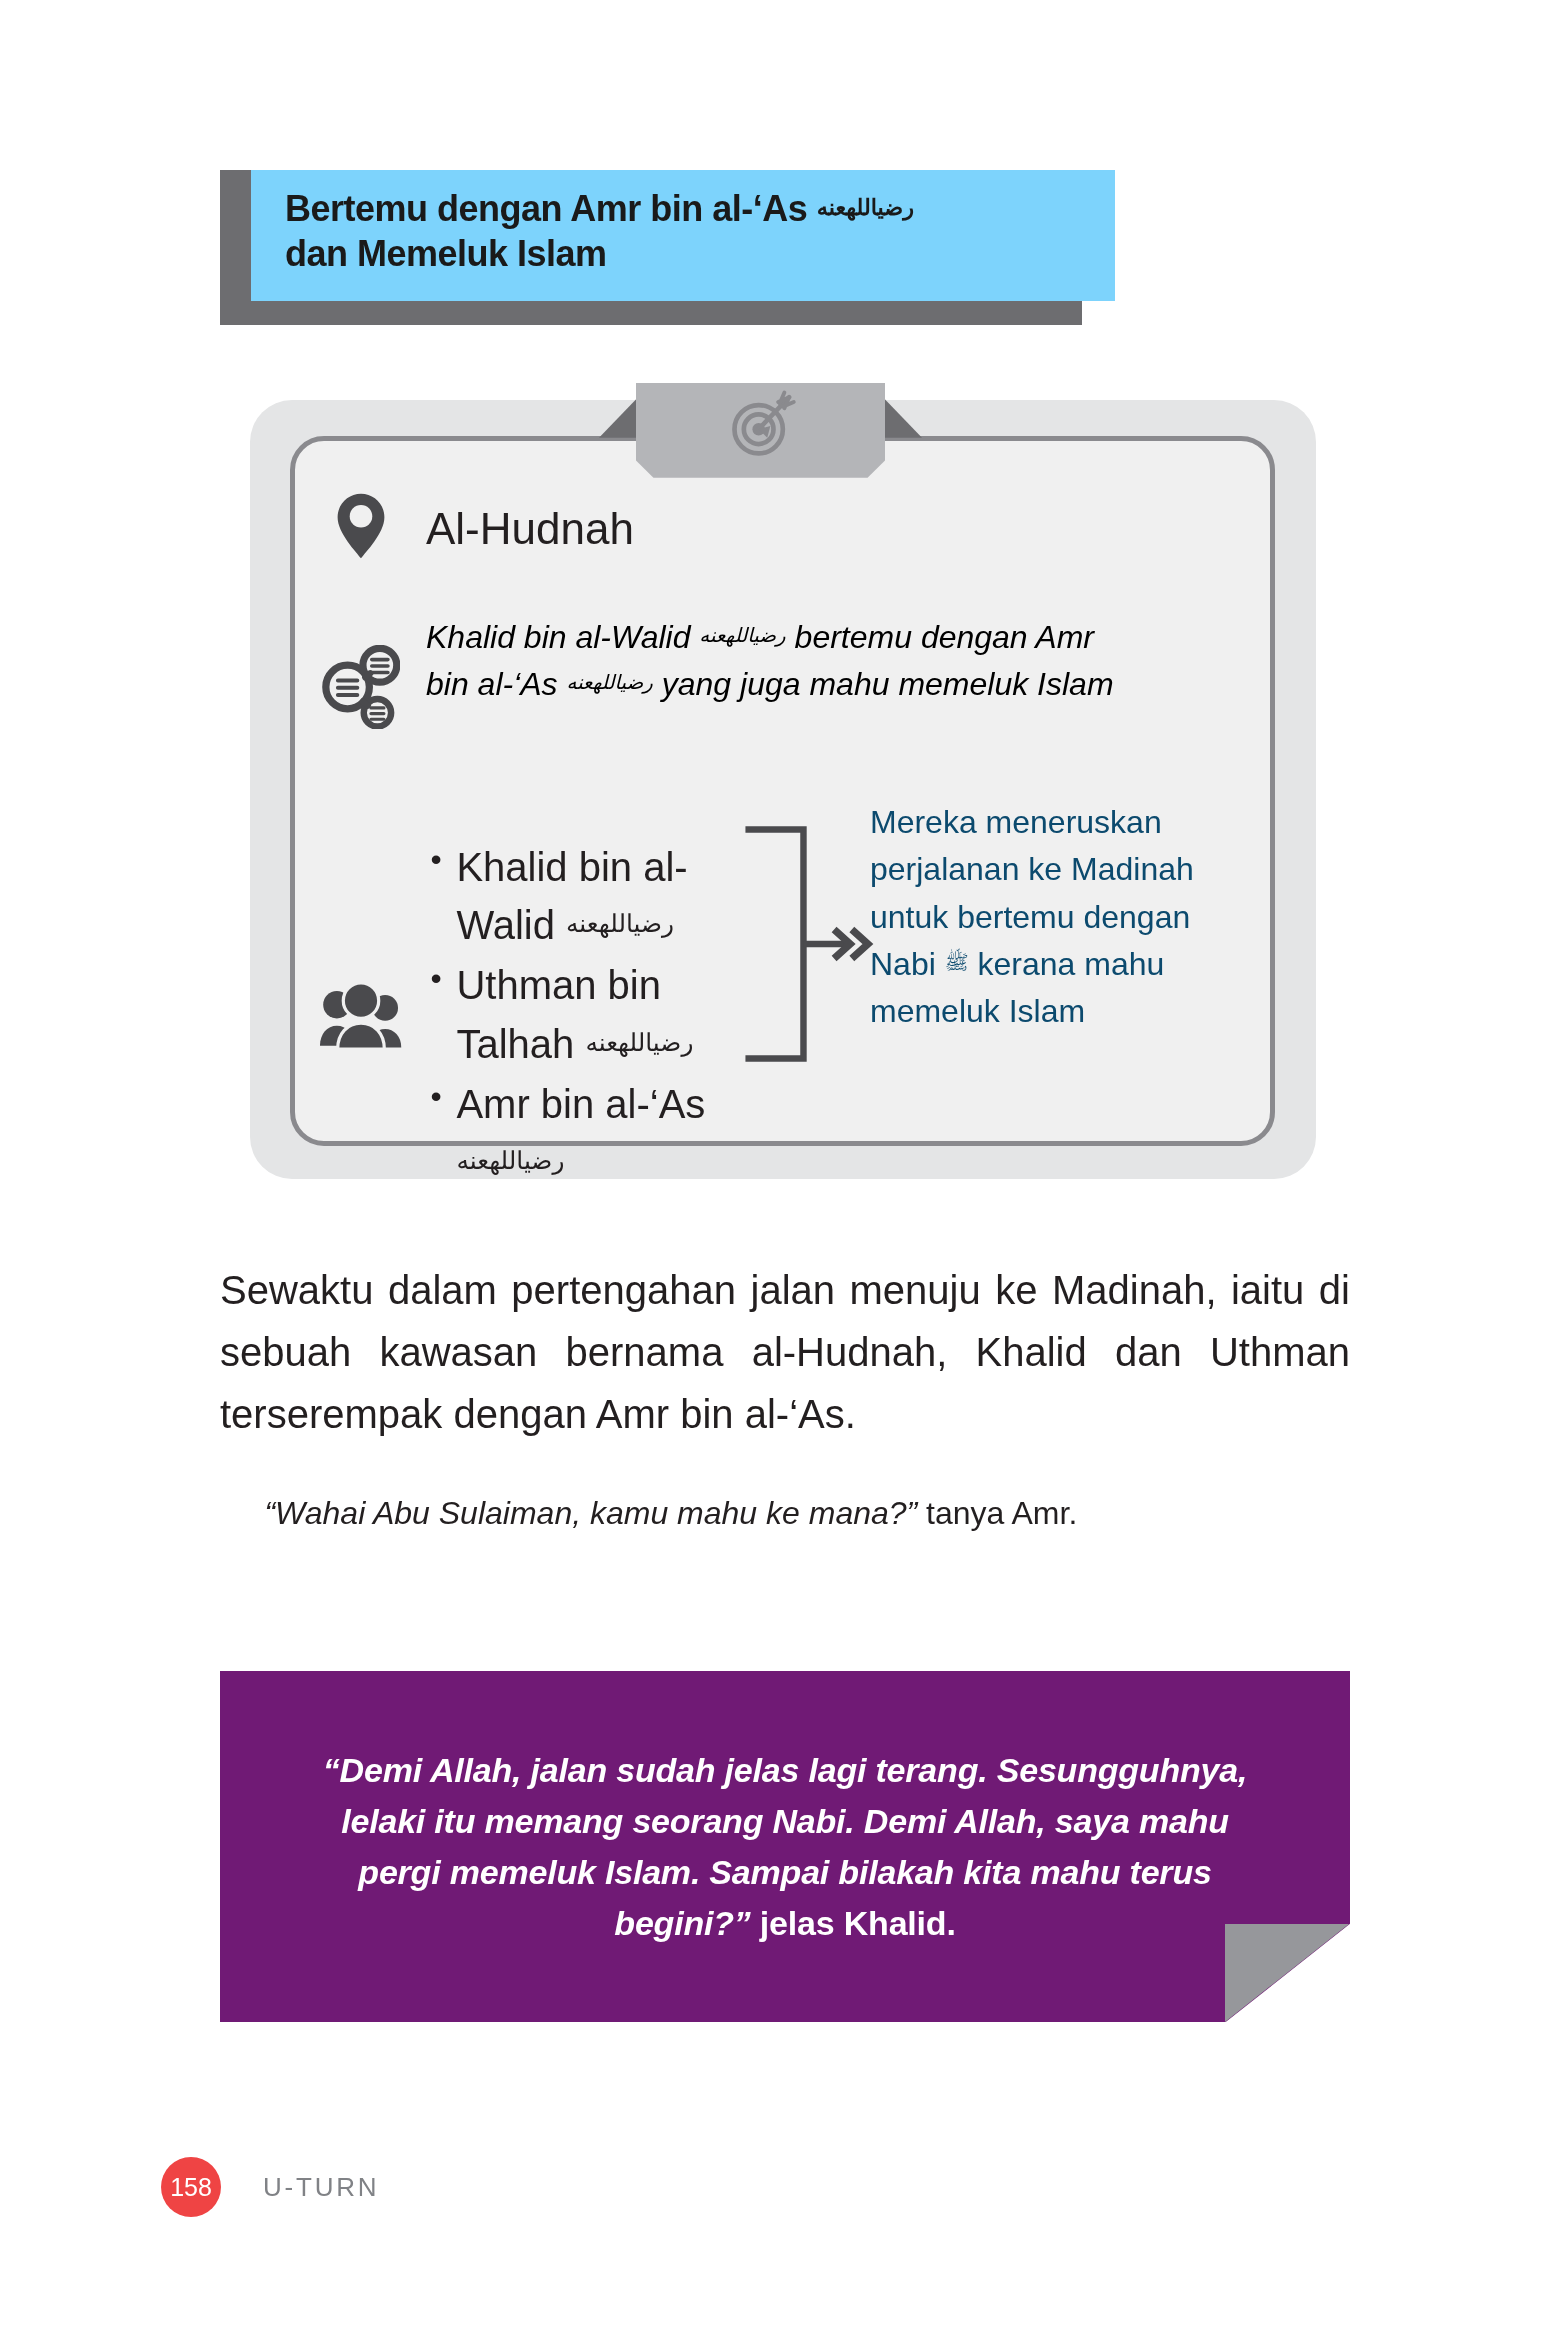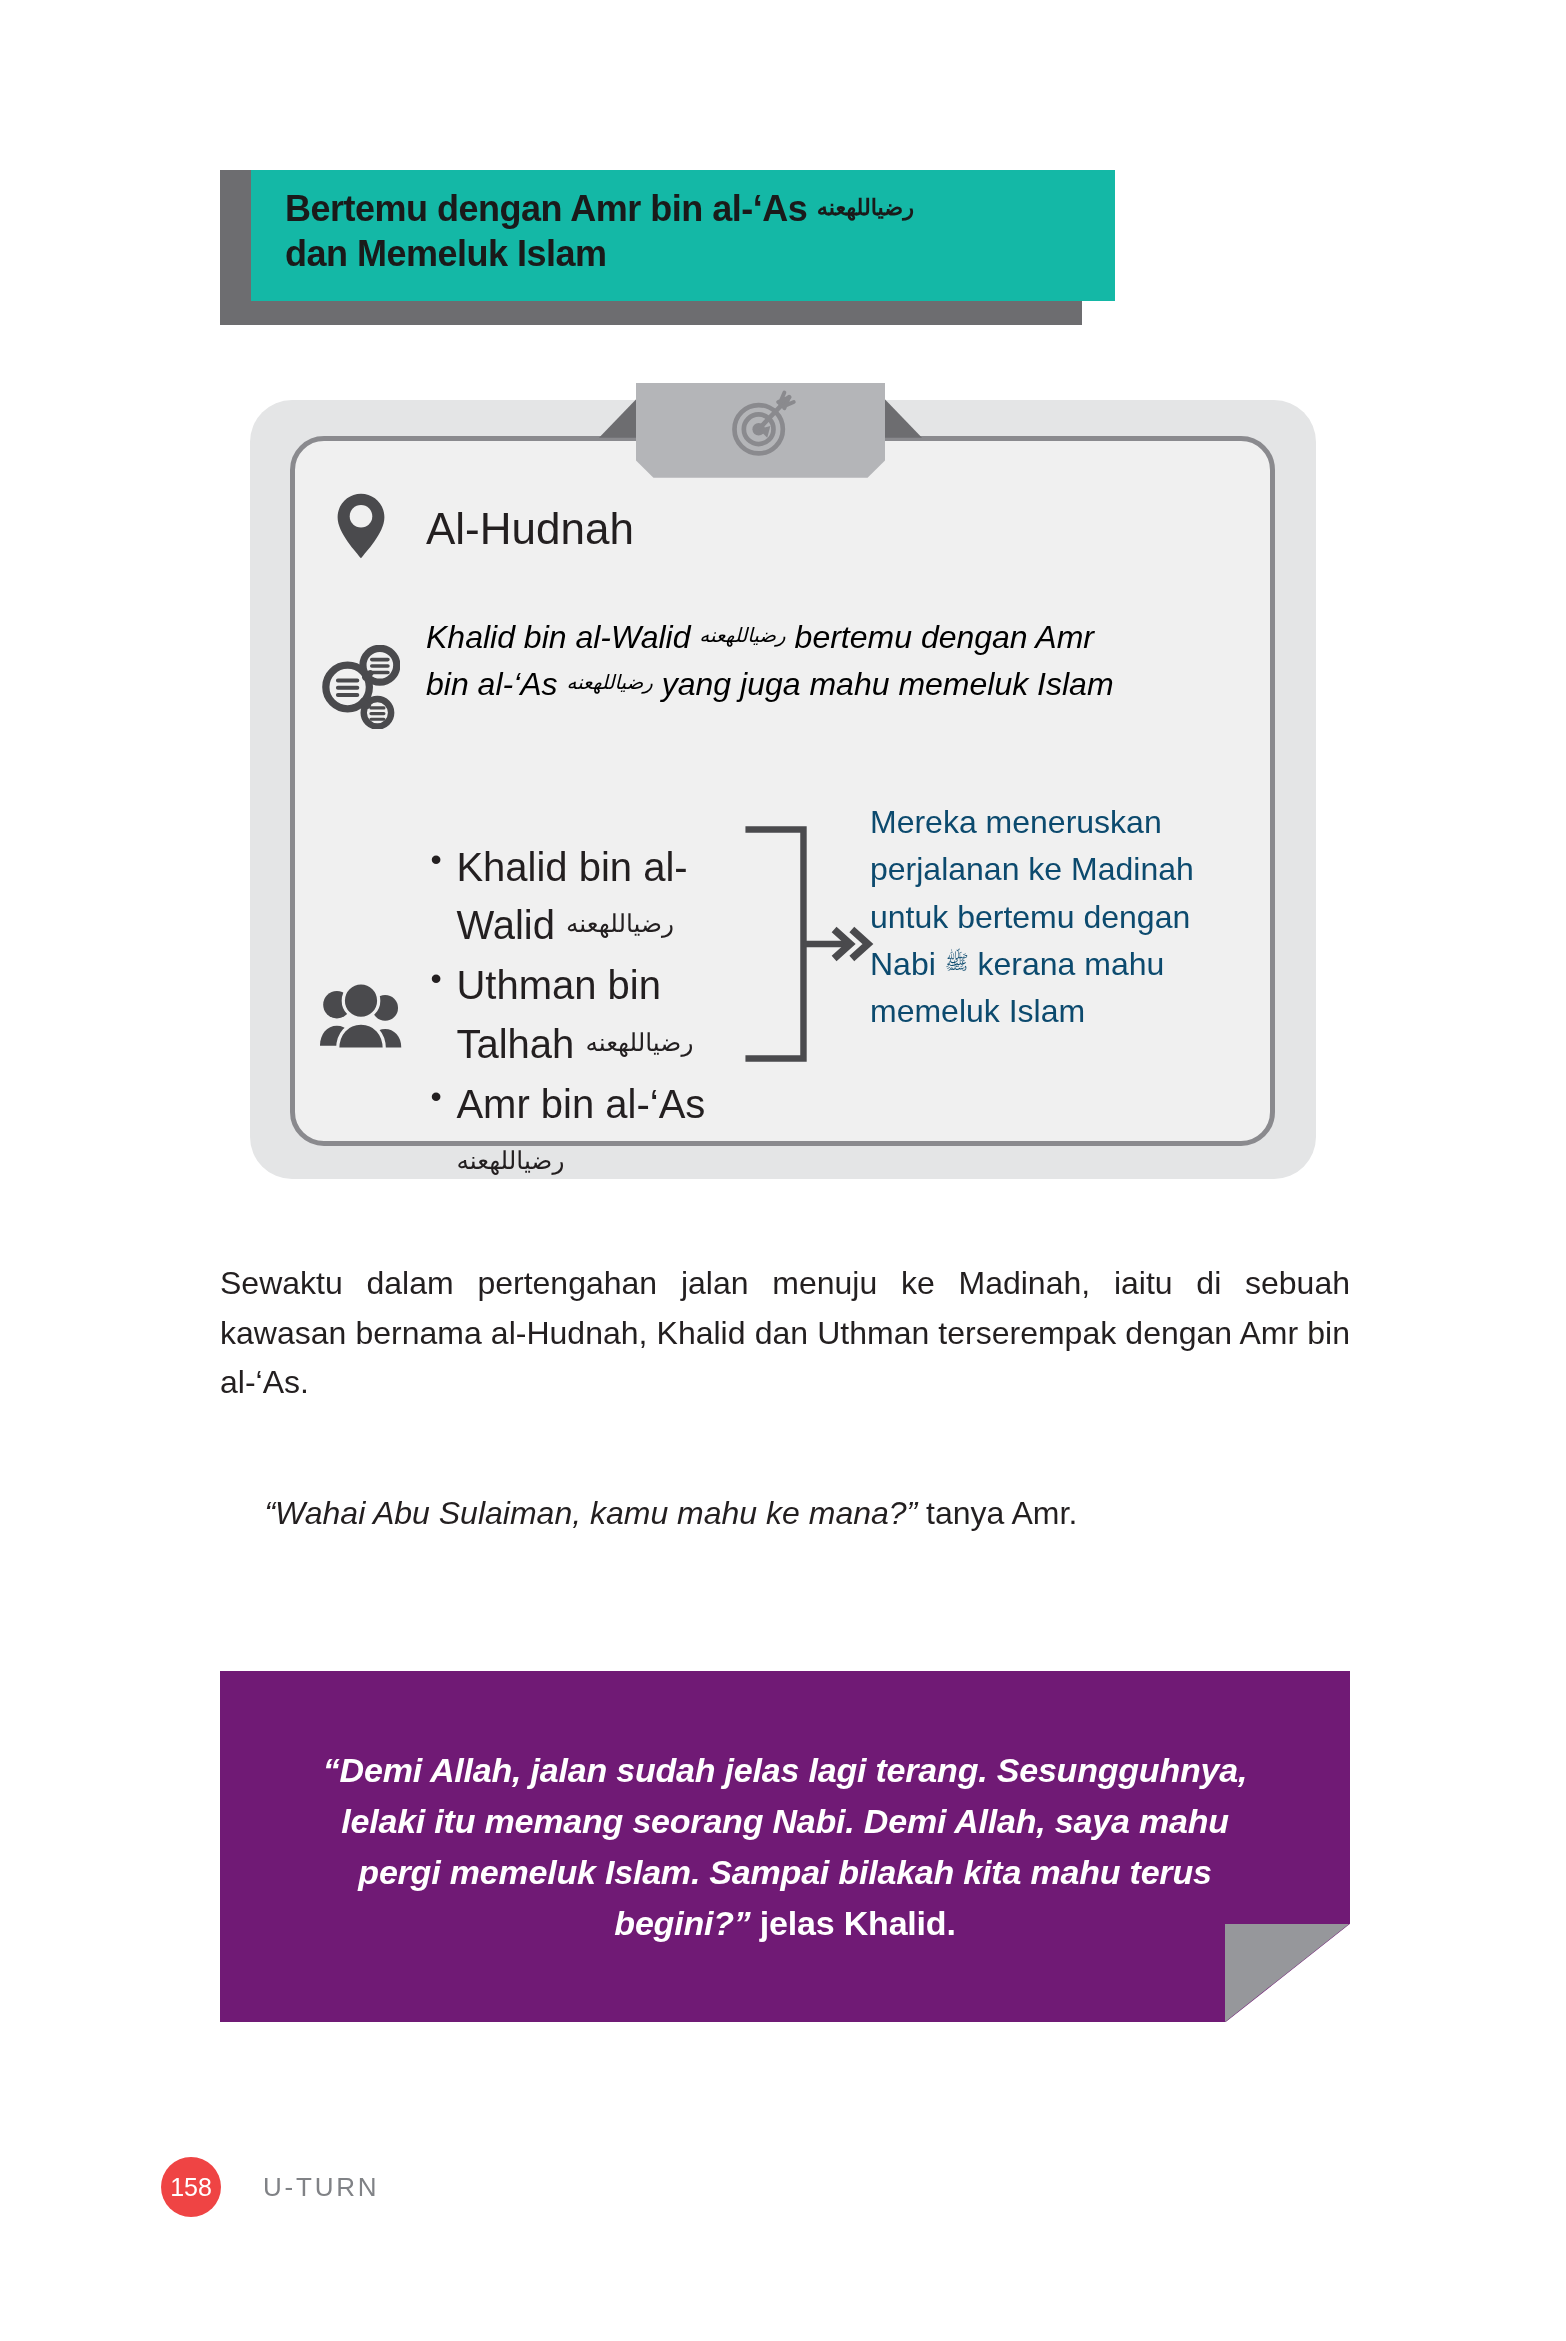--- a/index.html
+++ b/index.html
@@ -15,21 +15,21 @@
   
   #page { position:absolute; inset:0; background:#fff; }
 
   
   #title-block { position:absolute; left:220px; top:170px; width:894px; height:155px; }
   #title-shadow-left  { position:absolute; left:0; top:0; width:31px; height:155px; background:#6d6d70; }
   #title-shadow-bottom{ position:absolute; left:0; bottom:0; width:862px; height:24px; background:#6d6d70;
                         clip-path: polygon(0 0, 100% 0, 100% 100%, 0 100%); }
   #title-shadow-notch { position:absolute; left:807px; bottom:24px; width:55px; height:39px; background:#6d6d70;
                         clip-path: polygon(100% 0, 100% 100%, 0 100%); }
-  #title-panel { position:absolute; left:31px; top:0; width:864px; height:131px; background:#14b8a6; }
+  #title-panel { position:absolute; left:31px; top:0; width:864px; height:131px; background:#7dd3fc; }
   #title-text { position:absolute; left:34px; top:16px; width:815px;
                 font-size:36px; font-weight:700; line-height:1.25; letter-spacing:-0.5px; color:#1a1a1a; }
   .hon { font-size:0.62em; vertical-align:0.28em; letter-spacing:0; }
 
   
   #diagram-outer { position:absolute; left:250px; top:400px; width:1066px; height:779px;
                    background:#e4e5e6; border-radius:42px; }
   #diagram-inner { position:absolute; left:40px; top:36px; width:985px; height:710px;
                    background:#f0f0f0; border:5.7px solid #8a8a8e; border-radius:34px; }
 
@@ -62,21 +62,21 @@
   #list-col ul { list-style:none; }
   #list-col li { font-size:40px; line-height:1.46; color:#231f20; position:relative; padding-left:29px; margin-bottom:1.6px; }
   #list-col li::before { content:"\2022"; position:absolute; left:3.2px; top:-1.6px; font-size:32px; color:#231f20; }
 
   #connector { position:absolute; left:739px; top:823px; width:137px; height:242px; }
   #result-col { position:absolute; left:870px; top:799px; width:379px;
                 font-size:32px; line-height:1.48; color:#0c4a6e; }
 
   
   #para-1 { position:absolute; left:220px; top:1259px; width:1130px;
-            font-size:32px; line-height:1.55; color:#231f20; text-align:justify; }
+            font-size:40px; line-height:1.55; color:#231f20; text-align:justify; }
   #para-2 { position:absolute; left:220px; top:1489px; width:1130px;
             font-size:32px; line-height:1.55; color:#231f20; text-align:justify; }
   #para-2 .q { font-style:italic; }
   #para-2 .tail { font-style:normal; }
 
   
   #quote-box { position:absolute; left:220px; top:1671px; width:1130px; height:351px;
                background:#701a75; color:#ffffff;
                display:flex; align-items:center; justify-content:center;
                clip-path: polygon(0 0, 100% 0, 100% 72%, 89% 100%, 0 100%); }

